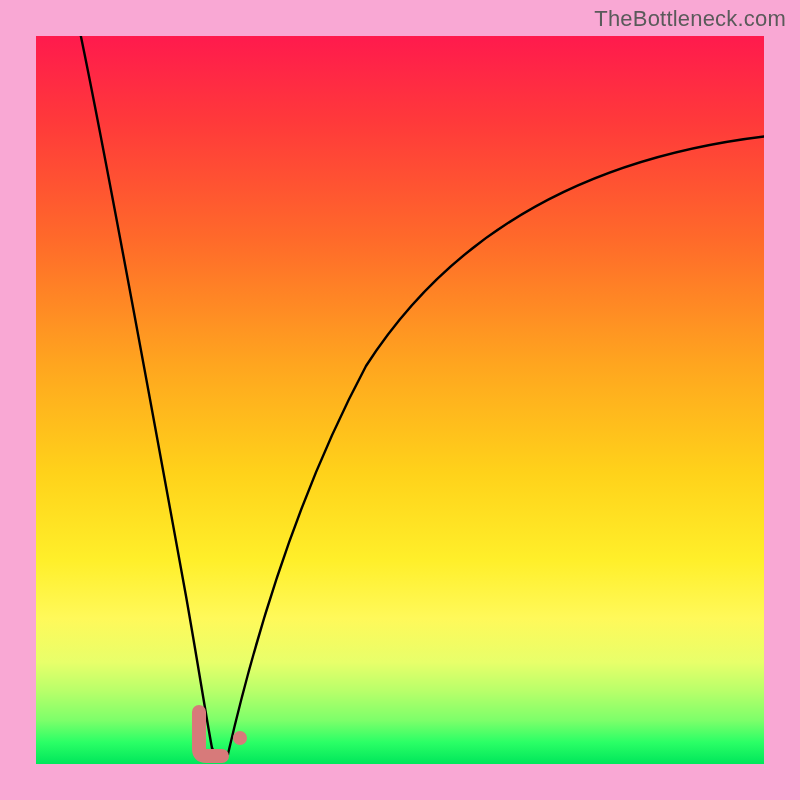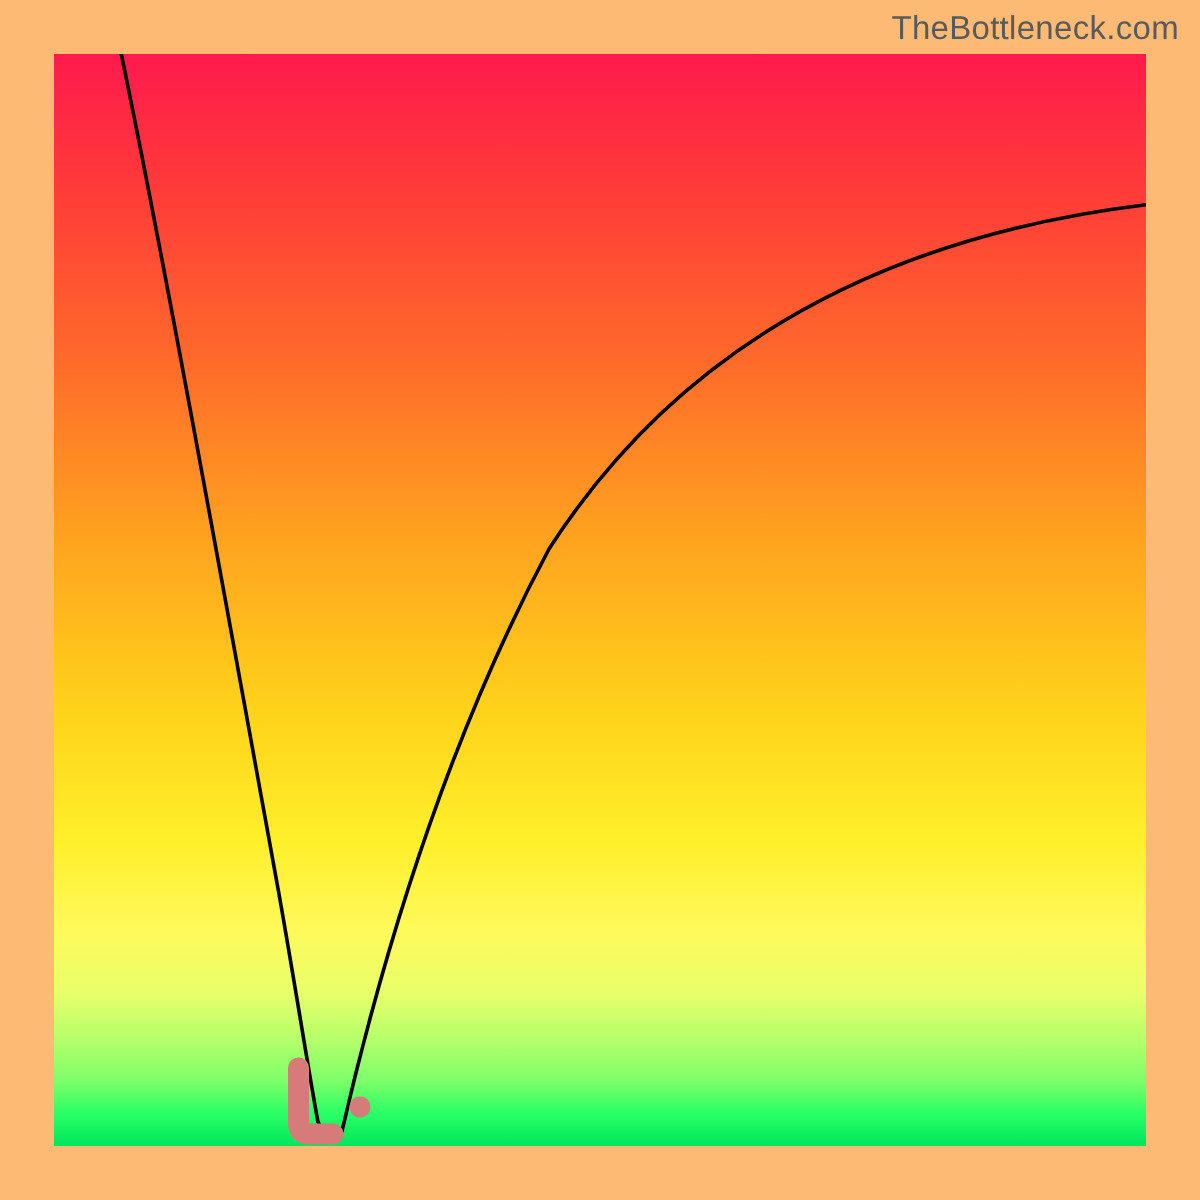--- a/index.html
+++ b/index.html
@@ -9,21 +9,21 @@
     height: 800px;
     background: #000;
     overflow: hidden;
   }
   .frame {
     position: absolute;
     left: 0;
     top: 0;
     width: 800px;
     height: 800px;
-    background: #fdba74;
+    background: #f9a8d4;
   }
   .plot {
     position: absolute;
     left: 36px;
     top: 36px;
     width: 728px;
     height: 728px;
     background: linear-gradient(to bottom,
       #ff1a4d 0%,
       #ff3a3a 12%,

